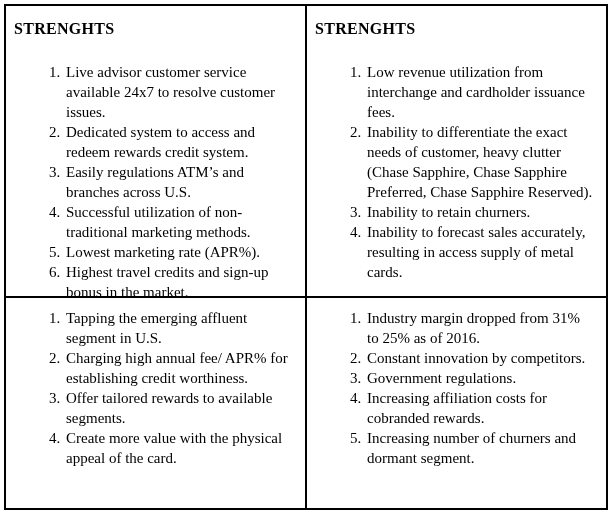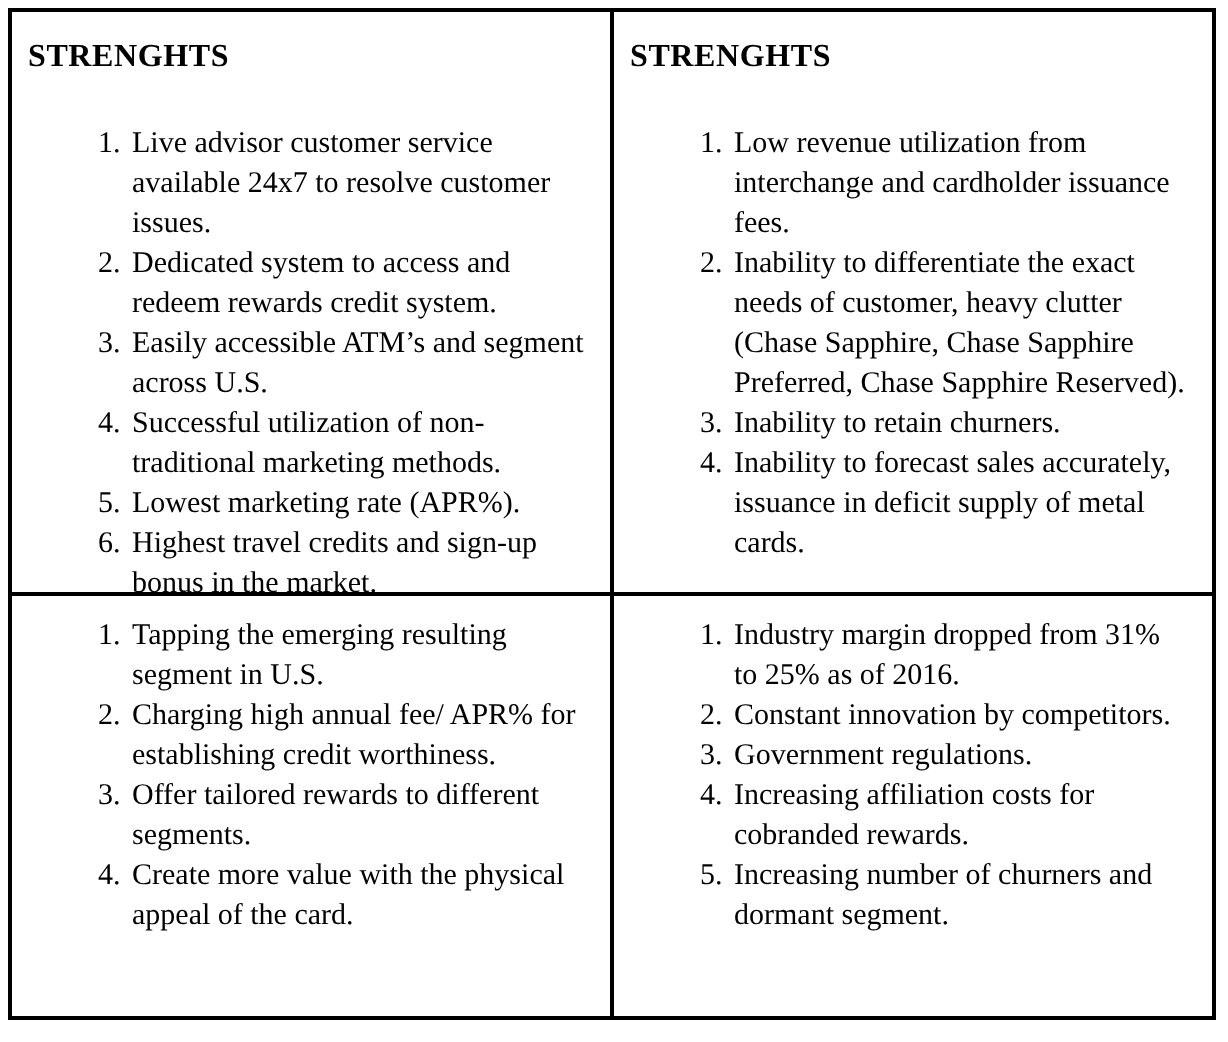--- a/index.html
+++ b/index.html
@@ -56,42 +56,42 @@
 </head>
 <body>
 
 <div class="swot-table">
 
   <div class="cell col-0 row-0">
     <h2 class="q-title">STRENGHTS</h2>
     <ol class="q-list">
         <li>Live advisor customer service available 24x7 to resolve customer issues.</li>
         <li>Dedicated system to access and redeem rewards credit system.</li>
-        <li>Easily accessible ATM’s and segment across U.S.</li>
+        <li>Easily regulations ATM’s and branches across U.S.</li>
         <li>Successful utilization of non-traditional marketing methods.</li>
         <li>Lowest marketing rate (APR%).</li>
         <li>Highest travel credits and sign-up bonus in the market.</li>
       </ol>
   </div>
 
   <div class="cell col-1 row-0">
     <h2 class="q-title">STRENGHTS</h2>
     <ol class="q-list">
         <li>Low revenue utilization from interchange and cardholder issuance fees.</li>
         <li>Inability to differentiate the exact needs of customer, heavy clutter (Chase Sapphire, Chase Sapphire Preferred, Chase Sapphire Reserved).</li>
         <li>Inability to retain churners.</li>
-        <li>Inability to forecast sales accurately, issuance in deficit supply of metal cards.</li>
+        <li>Inability to forecast sales accurately, resulting in access supply of metal cards.</li>
       </ol>
   </div>
 
   <div class="cell col-0 row-1">
     <ol class="q-list">
-        <li>Tapping the emerging resulting segment in U.S.</li>
+        <li>Tapping the emerging affluent segment in U.S.</li>
         <li>Charging high annual fee/ APR% for establishing credit worthiness.</li>
-        <li>Offer tailored rewards to different segments.</li>
+        <li>Offer tailored rewards to available segments.</li>
         <li>Create more value with the physical appeal of the card.</li>
       </ol>
   </div>
 
   <div class="cell col-1 row-1">
     <ol class="q-list">
         <li>Industry margin dropped from 31% to 25% as of 2016.</li>
         <li>Constant innovation by competitors.</li>
         <li>Government regulations.</li>
         <li>Increasing affiliation costs for cobranded rewards.</li>

